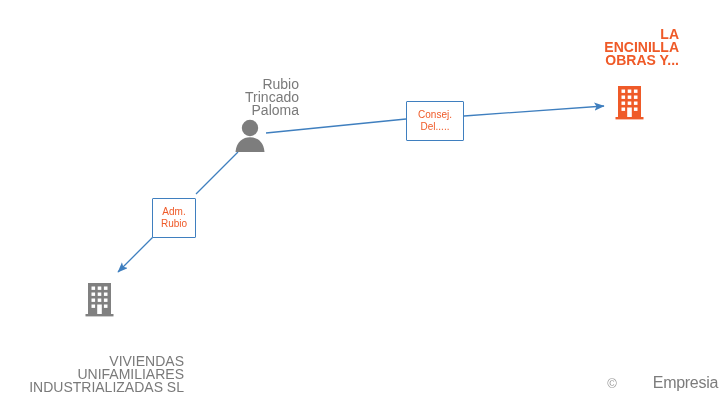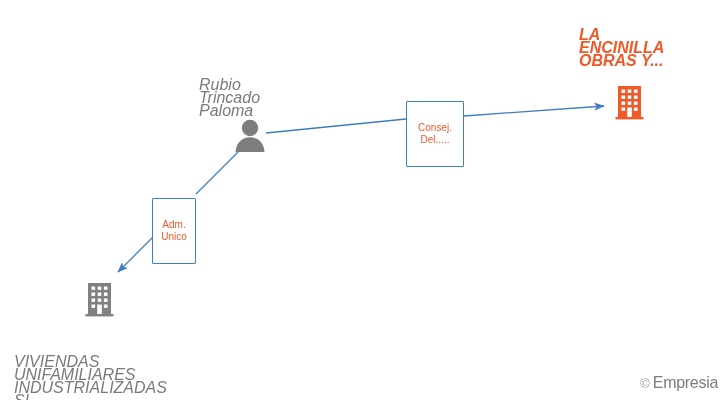--- a/index.html
+++ b/index.html
@@ -17,40 +17,39 @@
     position: relative;
     width: 728px;
     height: 400px;
     background: #ffffff;
   }
   .node {
     position: absolute;
   }
   .node-label {
     position: absolute;
-    text-align: left;
-    font-size: 16px;
+    text-align: right;
+    font-size: 14px;
     line-height: 13px;
     color: #7a7a7a;
     white-space: pre-line;
-    font-style: italic;
   }
   .node-label.orange {
     color: #ef5a28;
     font-weight: bold;
   }
   .edge-label {
     position: absolute;
     border: 1px solid #3f7fbf;
     background: #ffffff;
     color: #ef5a28;
     font-size: 10px;
     line-height: 12px;
     text-align: center;
-    padding: 20px 5px;
+    padding: 7px 5px;
     white-space: pre-line;
     border-radius: 1px;
   }
   .watermark {
     position: absolute;
     right: 10px;
     bottom: 8px;
     font-size: 15px;
     color: #8a8a8a;
     font-family: "Liberation Sans", sans-serif;
@@ -59,20 +58,21 @@
     gap: 3px;
   }
   .watermark .c-sym {
     font-size: 13px;
     color: #9a9a9a;
   }
   .watermark .brand {
     color: #7c7c7c;
     font-size: 16px;
     letter-spacing: -0.3px;
+    margin-left: 33px;
   }
   svg.edges {
     position: absolute;
     left: 0;
     top: 0;
     width: 728px;
     height: 400px;
   }
 </style>
 </head>
@@ -148,20 +148,20 @@
       <rect x="0.5" y="32" width="28" height="2.4" fill="#808080"></rect>
     </svg>
   </div>
   <div class="node-label" style="left:14px; top:325px; width:170px;margin-top:30px;">VIVIENDAS
 UNIFAMILIARES
 INDUSTRIALIZADAS SL</div>
 
   <div class="edge-label" style="left:406px; top:101px; width:46px;">Consej.
 Del.....</div>
   <div class="edge-label" style="left:152px; top:198px; width:32px;">Adm.
-Unico</div>
+Rubio</div>
 
   <div class="watermark">
     <span class="c-sym">©</span>
     <span class="brand">Empresia</span>
   </div>
 
 </div>
 
 </body></html>

